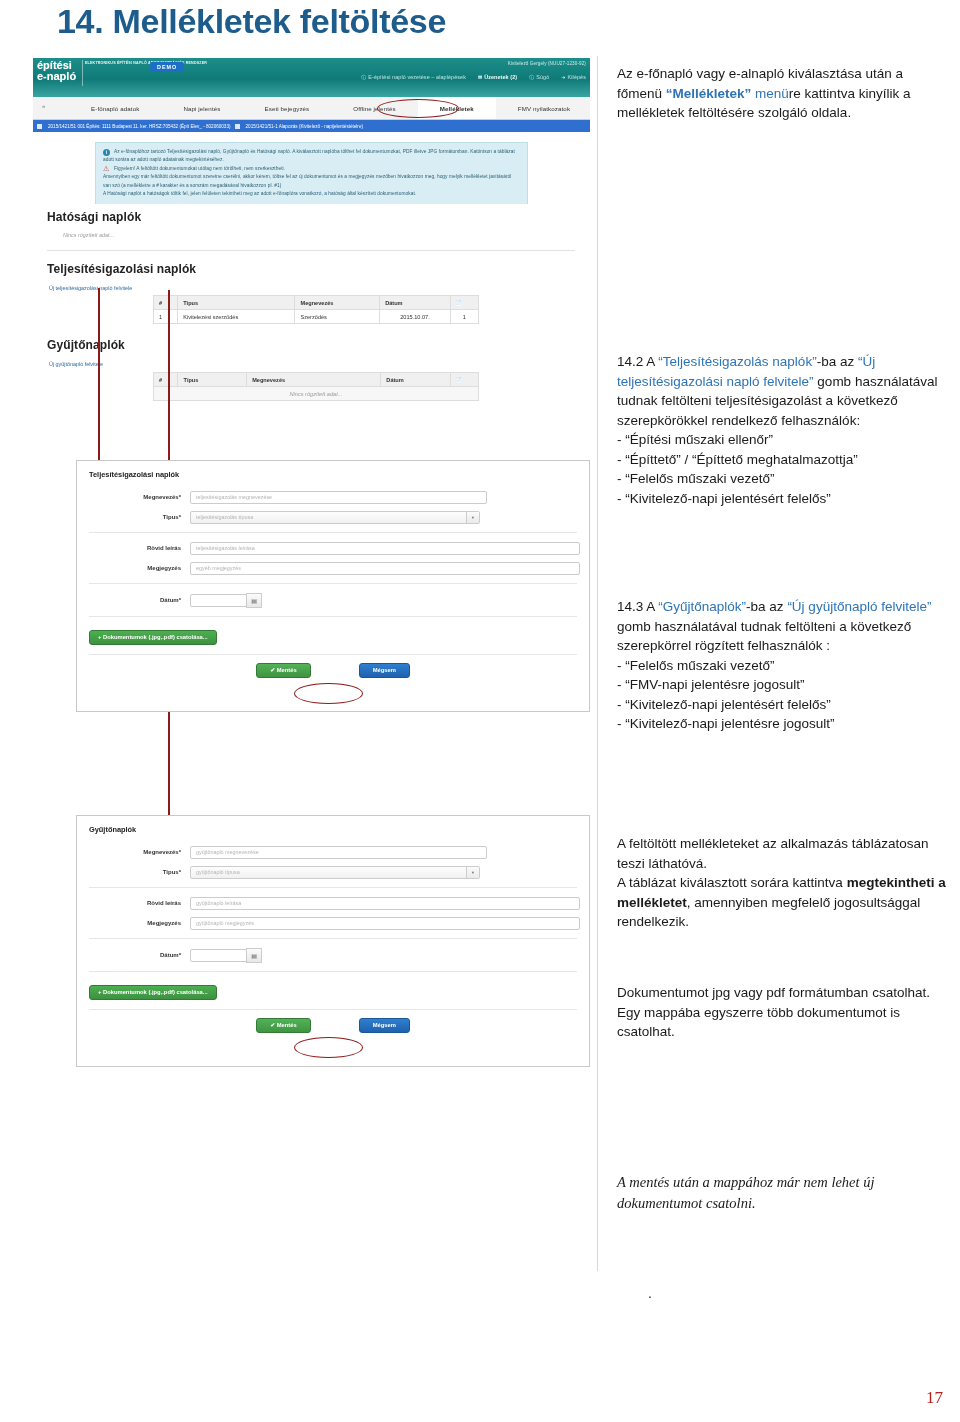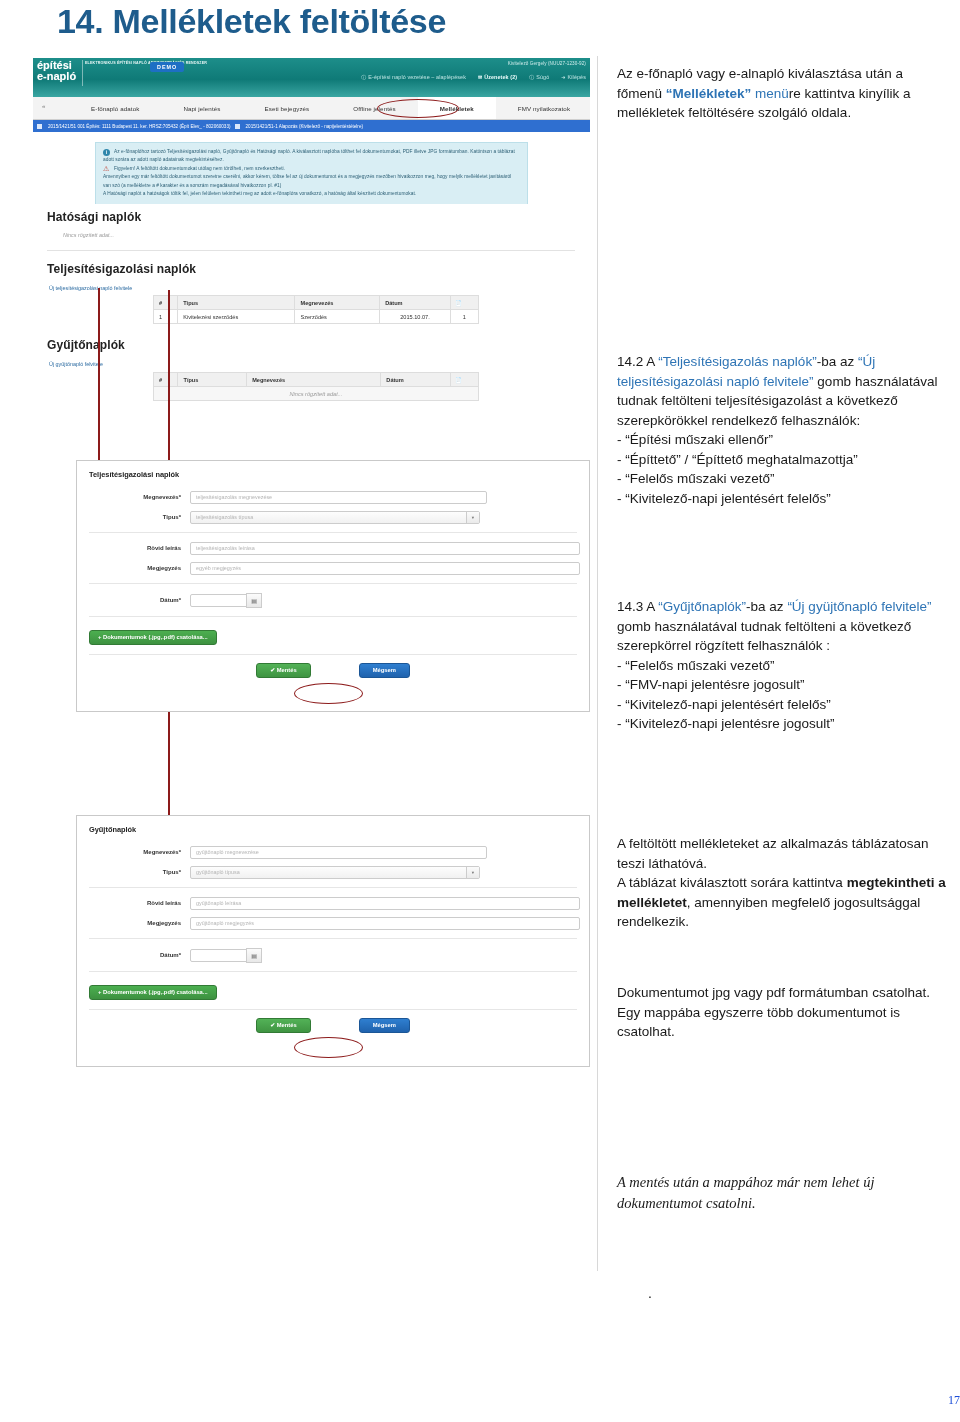--- a/index.html
+++ b/index.html
@@ -197,22 +197,22 @@
   .rtext.serifblock{font-family:"Liberation Serif", serif;font-size:14.5px;line-height:21px;font-style:italic;}
   .blue{color:#2E74B5;}
   .bold{font-weight:bold;}
   .redbold{color:#C00000;font-weight:bold;}
   .warnblock{
     font-family:"Liberation Serif", serif;font-weight:bold;
     font-size:15px;line-height:21px;
   }
   .dot{position:absolute;left:648px;top:1285px;font-size:14px;color:#111;}
   .pageno{
-    position:absolute;right:0;bottom:14px;
-    font-family:"Liberation Serif", serif;font-size:12px;color:#1d4ed8;
+    position:absolute;right:17px;bottom:14px;
+    font-family:"Liberation Serif", serif;font-size:17px;color:#b91c1c;
   }
 </style>
 </head>
 <body>
 
 <div class="page">
 
   <div class="title">14. Mellékletek feltöltése</div>
 
   <div class="vrule"></div>

